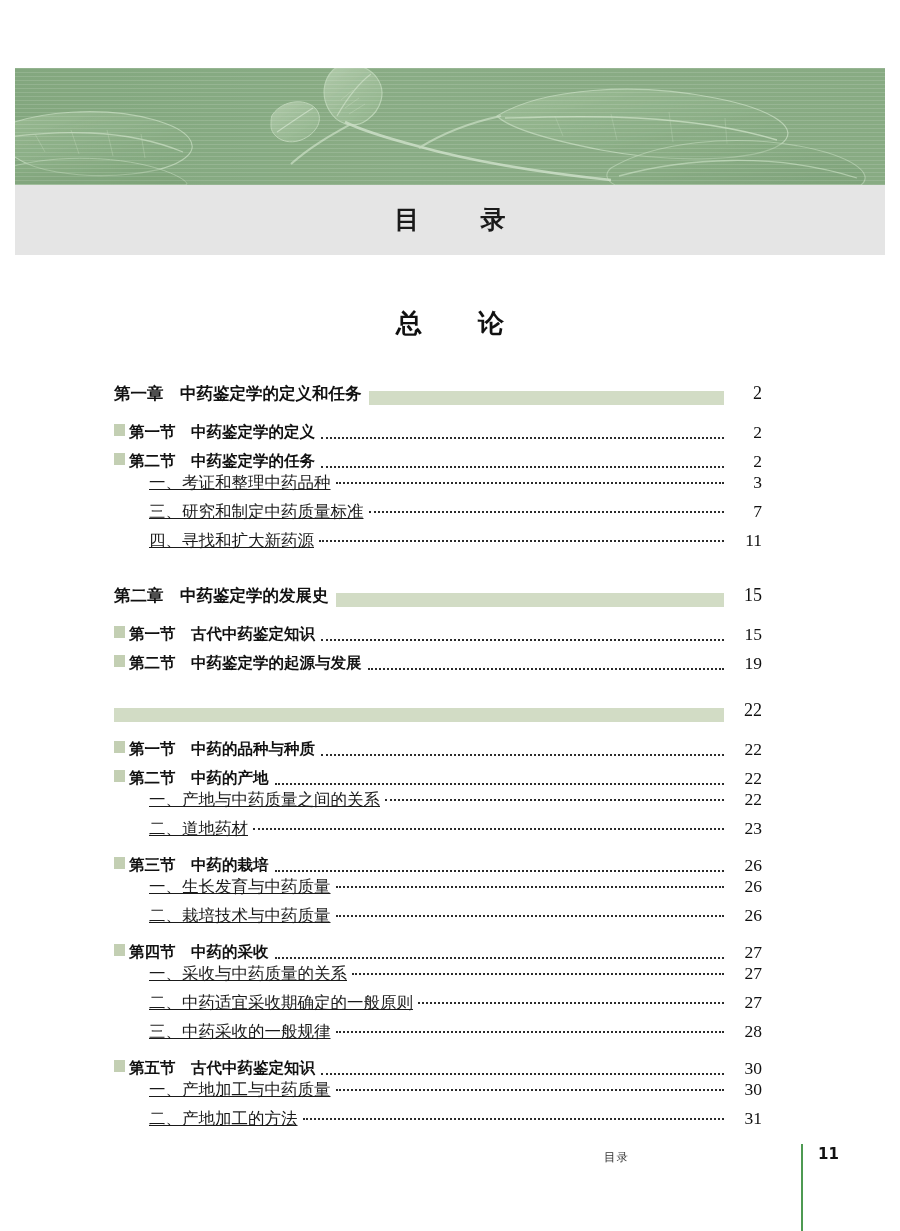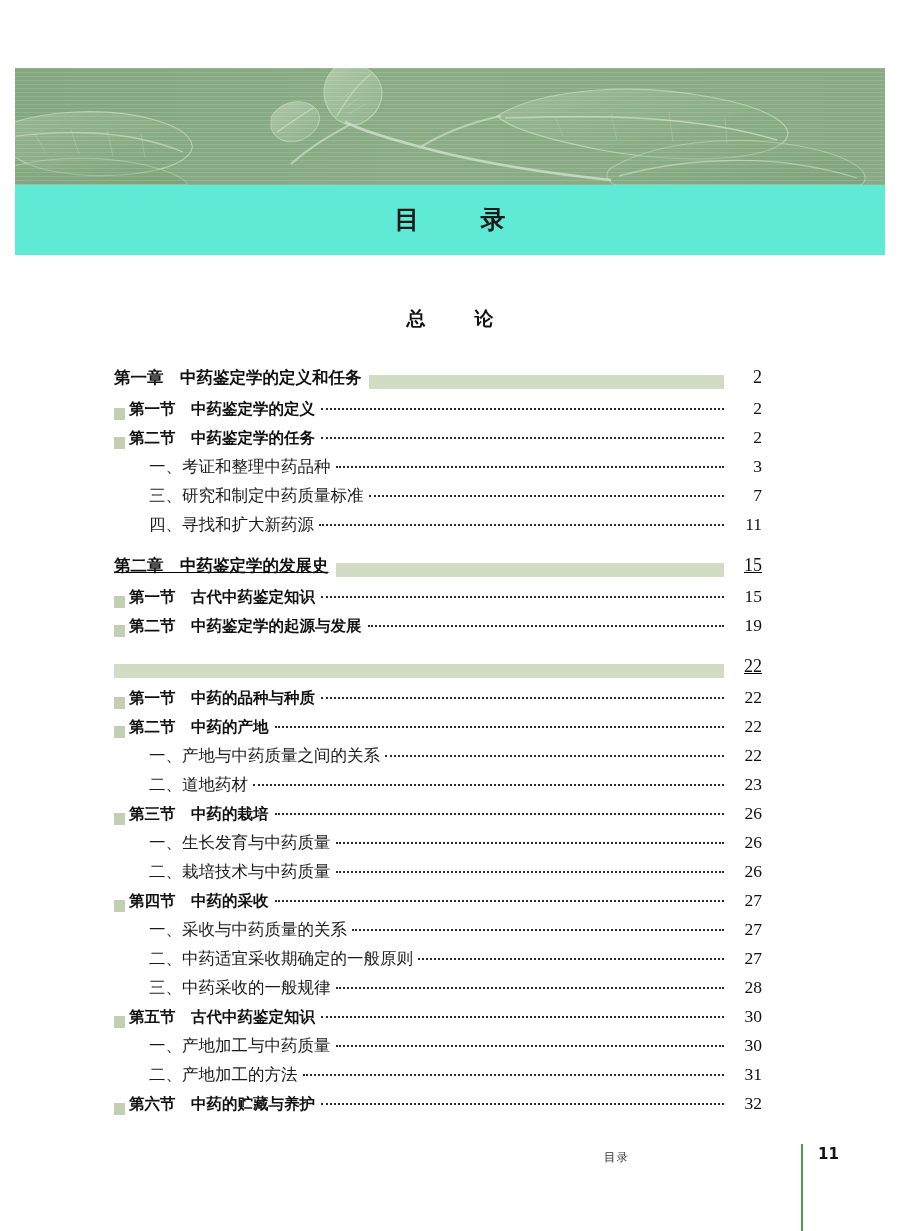--- a/index.html
+++ b/index.html
@@ -45,21 +45,21 @@
       rgba(0,0,0,0.0) 4px
     );
     pointer-events: none;
   }
   #title-band {
     position: absolute;
     left: 0;
     top: 117px;
     width: 870px;
     height: 70px;
-    background: #5eead4;
+    background: #e5e5e5;
   }
   #title-band-text {
     position: absolute;
     left: 0;
     right: 0;
     top: 50%;
     transform: translateY(-52%);
     text-align: center;
     font-family: "DejaVu Sans", "Liberation Sans", sans-serif;
     font-weight: bold;
@@ -71,21 +71,21 @@
 
   
   #part-title {
     position: absolute;
     left: 0;
     right: 0;
     top: 306px;
     text-align: center;
     font-family: "DejaVu Sans", "Liberation Sans", sans-serif;
     font-weight: bold;
-    font-size: 19px;
+    font-size: 26px;
     letter-spacing: 15px;
     text-indent: 15px;
     color: #111111;
   }
 
   
   #toc {
     position: absolute;
     left: 114px;
     top: 363px;
@@ -110,21 +110,21 @@
   .toc-page {
     flex: 0 0 auto;
     text-align: right;
     white-space: nowrap;
     font-family: "Liberation Serif", "DejaVu Serif", serif;
   }
 
   
   .lvl-chapter {
     height: 31px;
-    margin-top: 4px;
+    margin-top: 20px;
   }
   .lvl-chapter .toc-label {
     font-family: "DejaVu Sans", "Liberation Sans", sans-serif;
     font-weight: bold;
     font-size: 16.5px;
     color: #111;
     padding-right: 7px;
   }
   .lvl-chapter .toc-leader {
     height: 14px;
@@ -136,20 +136,21 @@
     font-size: 18px;
     color: #111;
     width: 32px;
     padding-left: 6px;
   }
 
   
   .lvl-section {
     height: 29px;
     padding-left: 0px;
+    align-items: flex-end;
   }
   .lvl-section .marker {
     flex: 0 0 auto;
     width: 11px;
     height: 12px;
     background: #c3cfb3;
     margin-right: 4px;
     align-self: center;
     position: relative;
     top: 1px;
@@ -171,38 +172,39 @@
   
   .lvl-item {
     height: 29px;
     padding-left: 35px;
   }
   .lvl-item .toc-label {
     font-family: "Liberation Serif", "DejaVu Serif", serif;
     font-size: 16.5px;
     color: #1a1a1a;
     padding-right: 5px;
+    text-decoration: underline;
   }
   .lvl-item .toc-page {
     font-size: 17.5px;
     color: #111;
     width: 32px;
     padding-left: 6px;
   }
 
   
   .dots {
     position: absolute;
     left: 0; right: 0;
     bottom: 0.22em;
     border-bottom: 2px dotted #2b2b2b;
     height: 0;
   }
 
-  .gap-before { margin-top: 12px; text-decoration: underline; }
+  .gap-before { margin-top: 26px; }
 
   
   #footer {
     position: absolute;
     left: 0;
     top: 1144px;
     width: 744px;
     height: 87px;
   }
   #footer-label {
@@ -464,27 +466,19 @@
       </span>
       <span class="toc-page">30</span>
     </div>
     <div class="toc-row lvl-item">
       <span class="toc-label">二、产地加工的方法</span>
       <span class="toc-leader">
         <span class="dots"></span>
       </span>
       <span class="toc-page">31</span>
     </div>
-    <div class="toc-row lvl-section">
-      <span class="marker"></span>
-      <span class="toc-label">第六节　中药的贮藏与养护</span>
-      <span class="toc-leader">
-        <span class="dots"></span>
-      </span>
-      <span class="toc-page">32</span>
-    </div>
   </div>
 
 <div id="footer">
   <div id="footer-label">目录</div>
   <div id="footer-rule"></div>
   <div id="footer-page">11</div>
 </div>
 
 </body></html>

